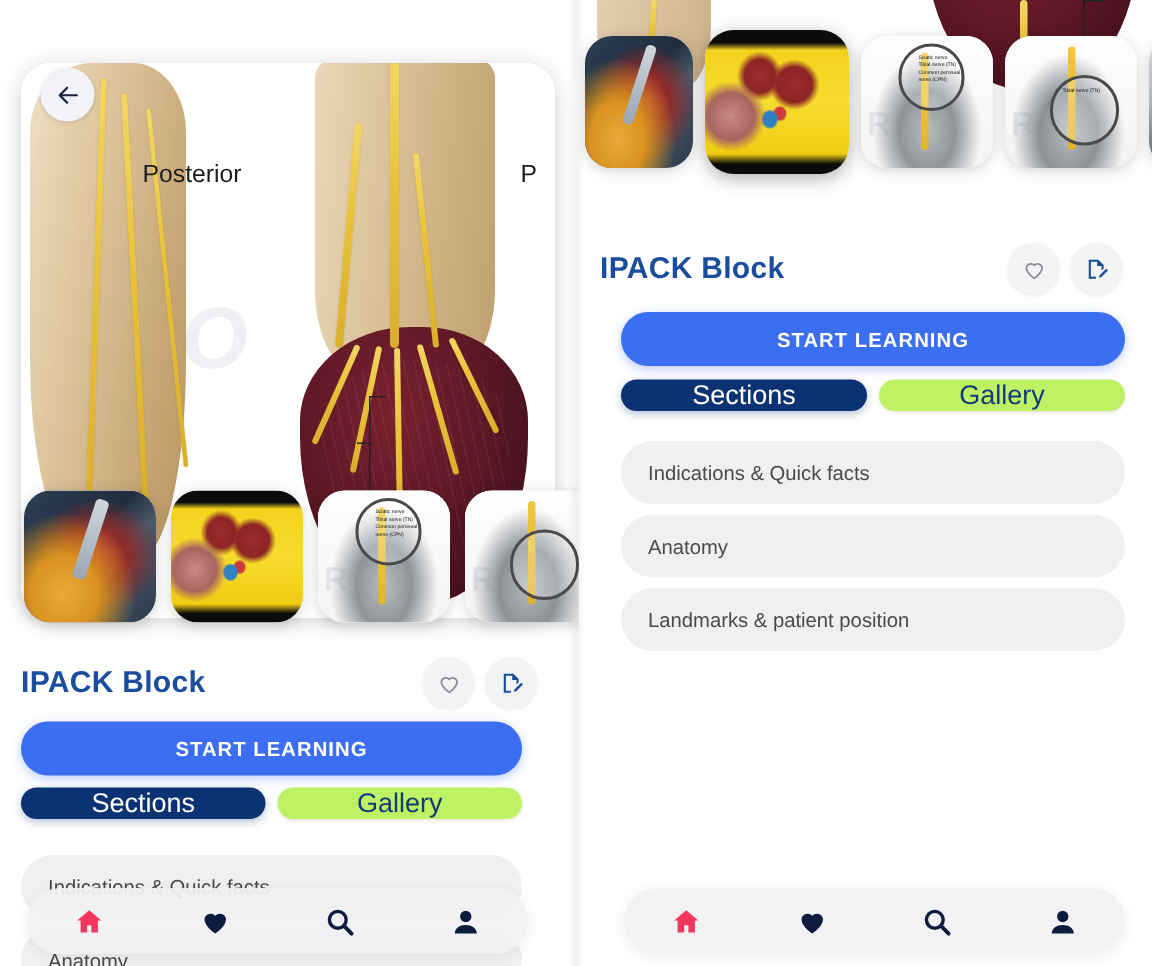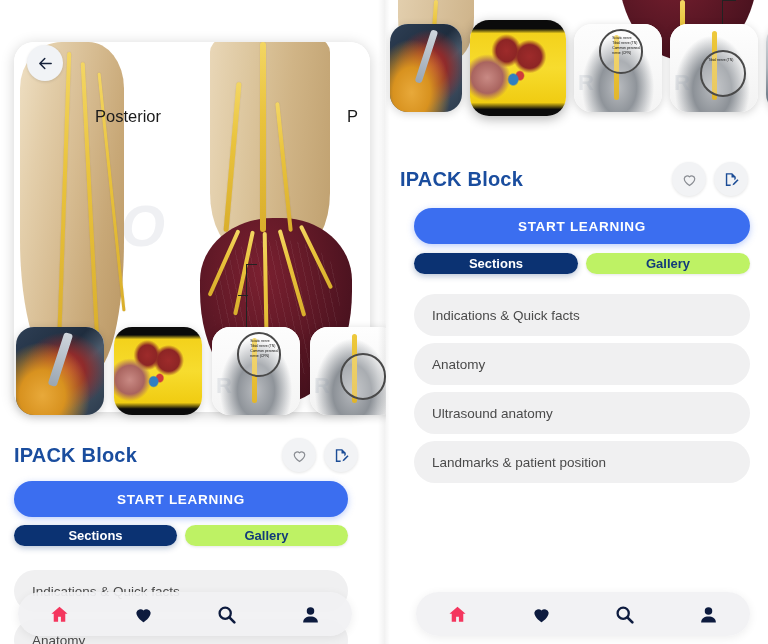--- a/index.html
+++ b/index.html
@@ -201,21 +201,21 @@
     cursor: pointer;
   }
   .cta-left  { left: 14px; top: 481px; width: 334px; }
 
   
   .segs { position: absolute; display: flex; gap: 8px; }
   .segs-left  { left: 14px; top: 525px; width: 334px; }
   .seg {
     flex: 1; height: 21px; border-radius: 16px;
     display: flex; align-items: center; justify-content: center;
-    font-size: 13px; font-weight: 700; cursor: pointer;
+    font-size: 18px; font-weight: 400; cursor: pointer;
   }
   .seg.active { background: #0b3272; color: #fff; box-shadow: 0 2px 6px rgba(11,50,114,.30); }
   .seg.idle   { background: #bef264; color: #123a7a; box-shadow: 0 1px 3px rgba(0,0,0,.10); }
 
   
   .list { position: absolute; display: flex; flex-direction: column; gap: 7px; }
   .list-left  { left: 14px; top: 570px; width: 334px; }
   .list-item {
     height: 42px; border-radius: 21px; background: #f0f0f1;
     display: flex; align-items: center; padding-left: 18px;
@@ -419,21 +419,20 @@
     <div class="cta" style="left:28px;top:208px;width:336px;">START LEARNING</div>
 
     <div class="segs" style="left:28px;top:253px;width:336px;">
       <div class="seg active">Sections</div>
       <div class="seg idle">Gallery</div>
     </div>
 
     <div class="list" style="left:28px;top:294px;width:336px;gap:7px;">
       <div class="list-item">Indications &amp; Quick facts</div>
       <div class="list-item">Anatomy</div>
-      <div class="list-item">Ultrasound anatomy</div>
       <div class="list-item">Landmarks &amp; patient position</div>
     </div>
 
     <div class="navbar" style="left:30px;bottom:8px;width:334px;">
       <div class="nav-item">
         <svg width="21" height="21" viewBox="0 0 24 24">
           <path d="M12 3.2L2.8 11h2.6v9.2h5v-5.6h3.2v5.6h5V11h2.6z" fill="#f4365e"></path>
         </svg>
       </div>
       <div class="nav-item">

